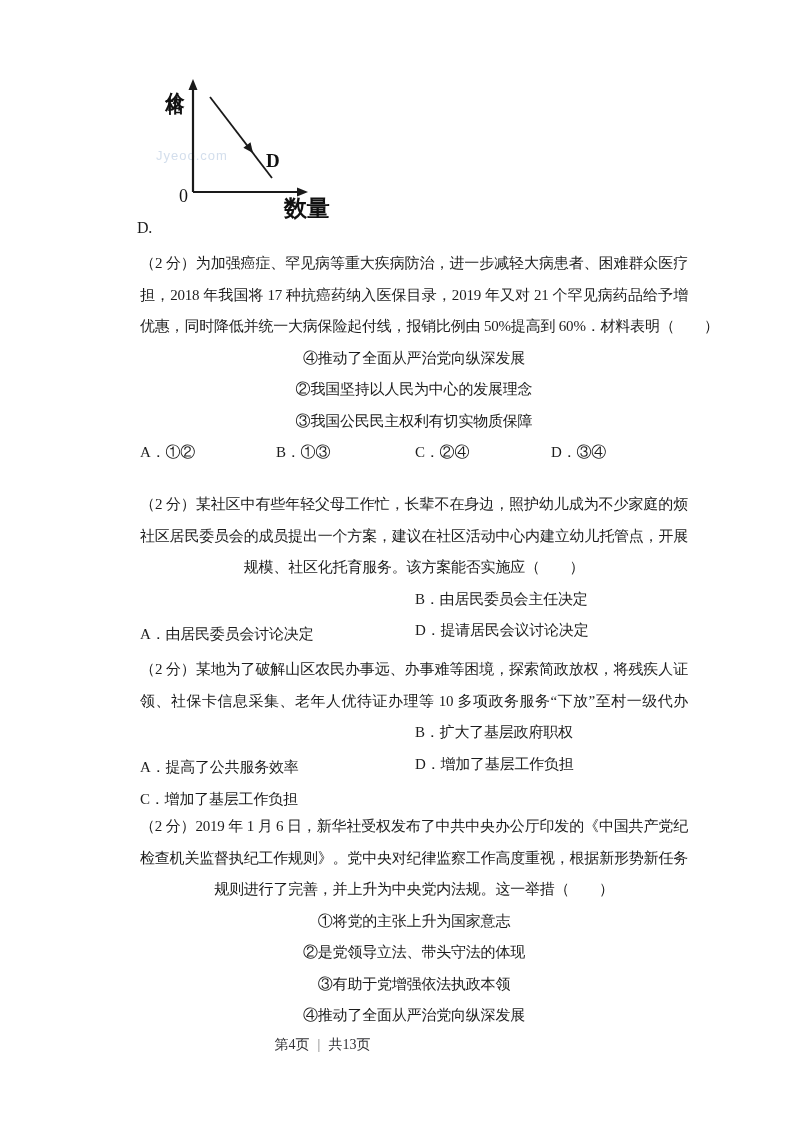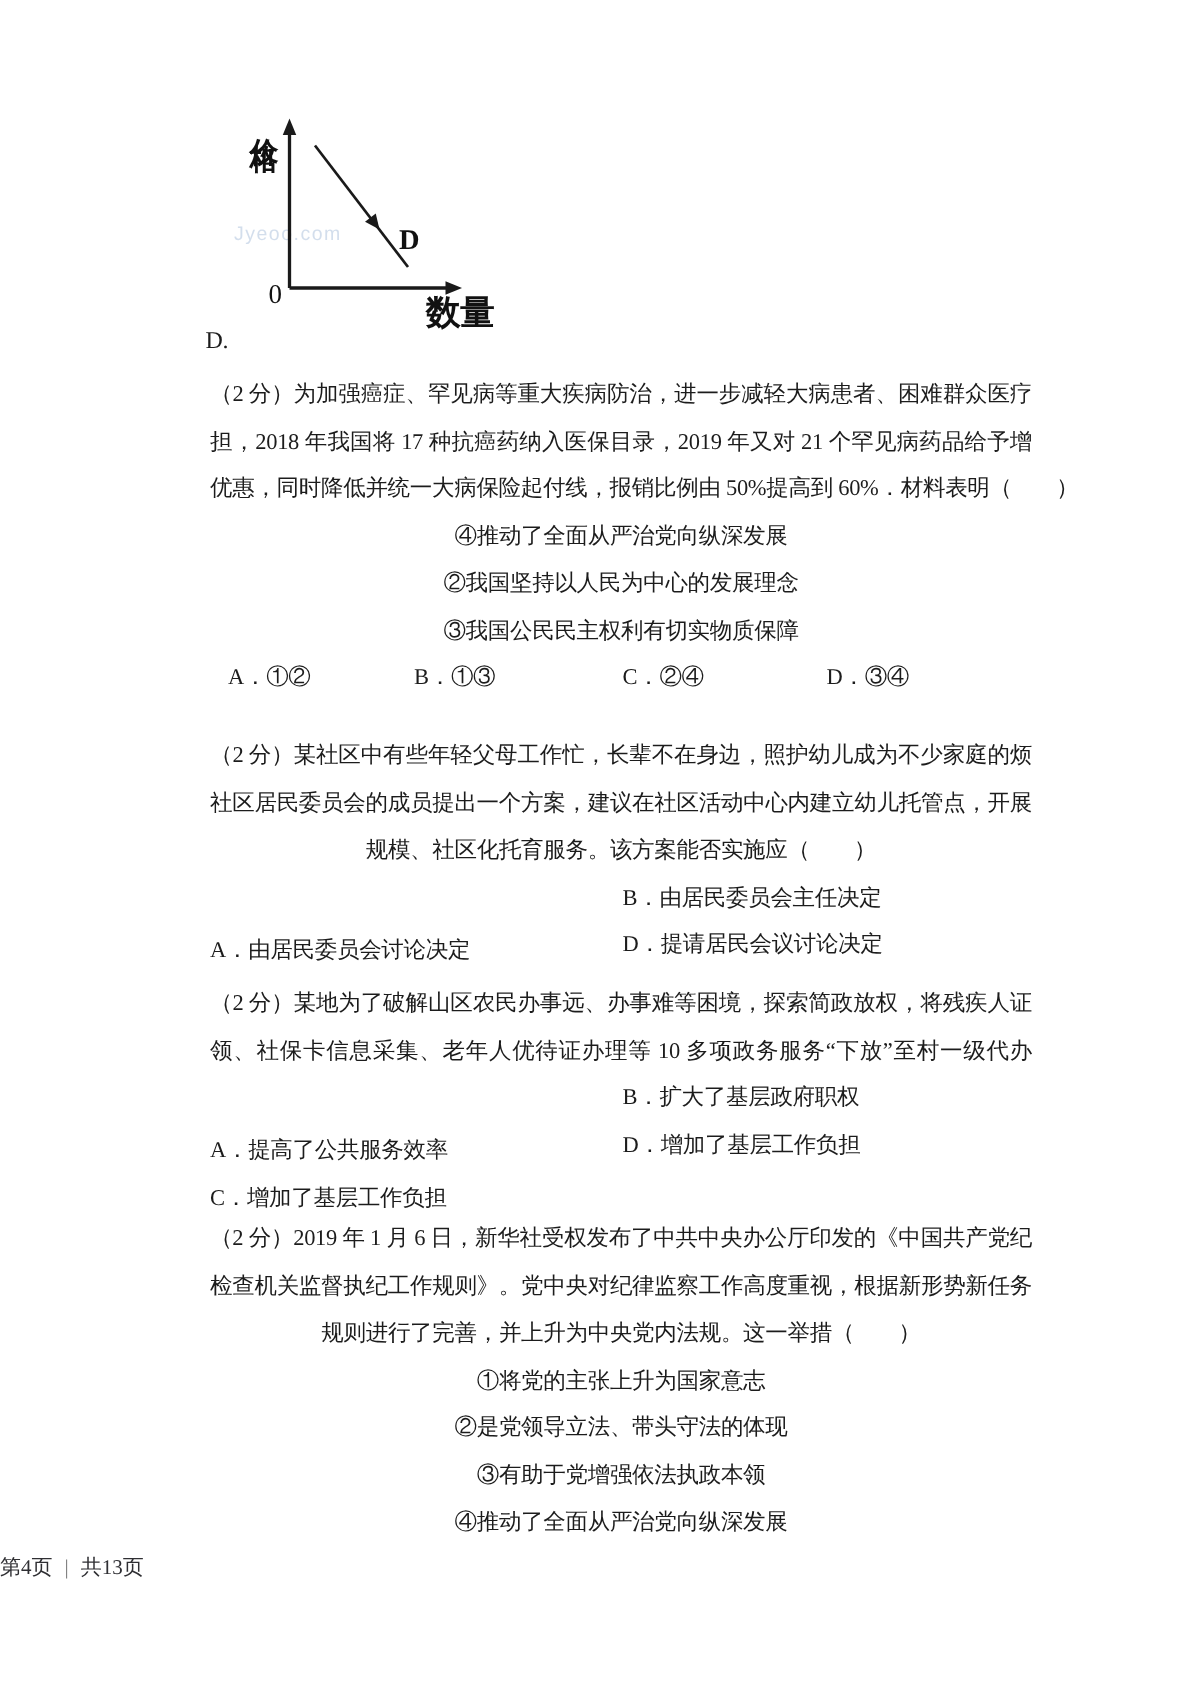--- a/index.html
+++ b/index.html
@@ -33,28 +33,28 @@
   .curve-label { position:absolute; left:106px; top:76px; font-weight:600; font-size:19px; color:#111; }
   .fig-option { position:absolute; left:137px; top:219px; font-size:16px; color:#1c1c1c; }
 
   
   .question { position:absolute; left:140px; width:548px; }
   .ln { height:31.5px; line-height:31.5px; white-space:nowrap; position:relative;text-align:center; }
   .ln.fill { white-space:normal; text-align:justify; text-align-last:justify; height:31.5px; overflow:hidden; }
   .ln.first { padding-left:0; }
 
   .opt-row-4 span.opt { position:absolute; top:0; }
-  .opt-a { left:0;margin-left:12px; }   .opt-b { left:136px; }
+  .opt-a { left:0; }   .opt-b { left:136px; }
   .opt-c { left:275px; } .opt-d { left:411px; }
   .opt-grid .col-l { position:absolute; left:0; top:0;margin-top:35px; }
   .opt-grid .col-r { position:absolute; left:275px; top:0; }
 
   
   .footer {
-    position:absolute; left:0; top:1036px; width:645px; 
+    position:absolute; left:0; top:1036px; width:645px; text-align:center;
     font-size:14px; color:#2f2f33; letter-spacing:0;
   }
   .footer .sep { color:#7a7a7a; padding:0 8px; }
 </style>
 </head>
 <body>
 
 <div class="page">
 
   <div class="chart">

